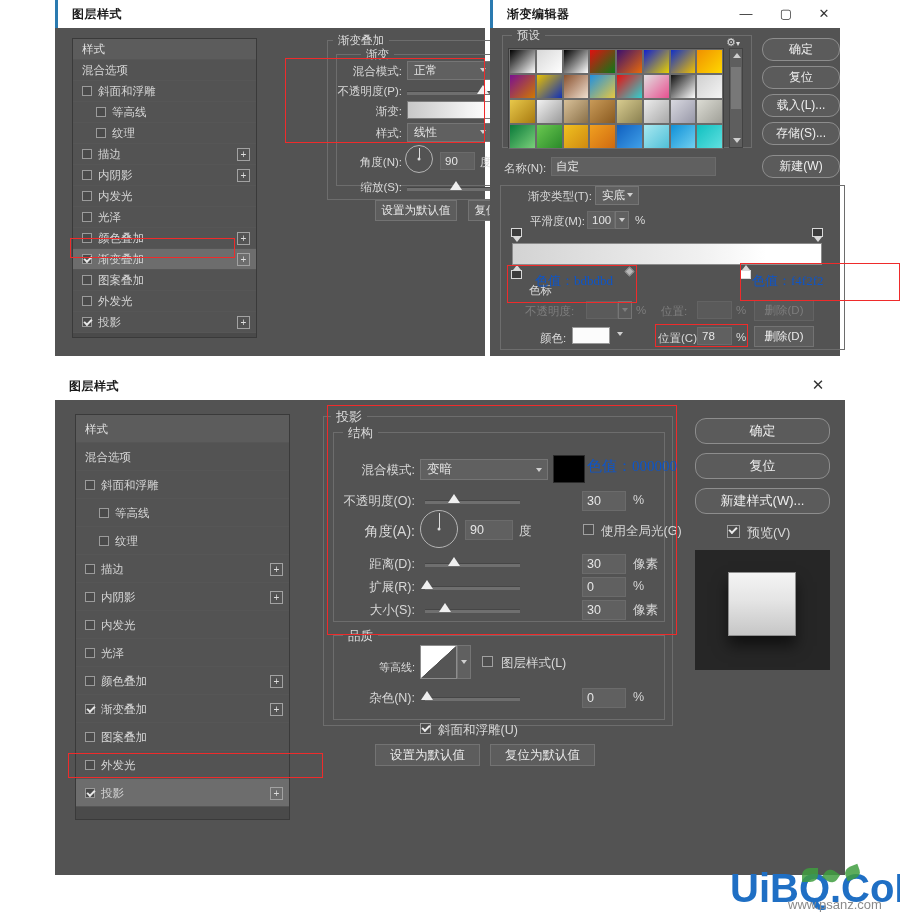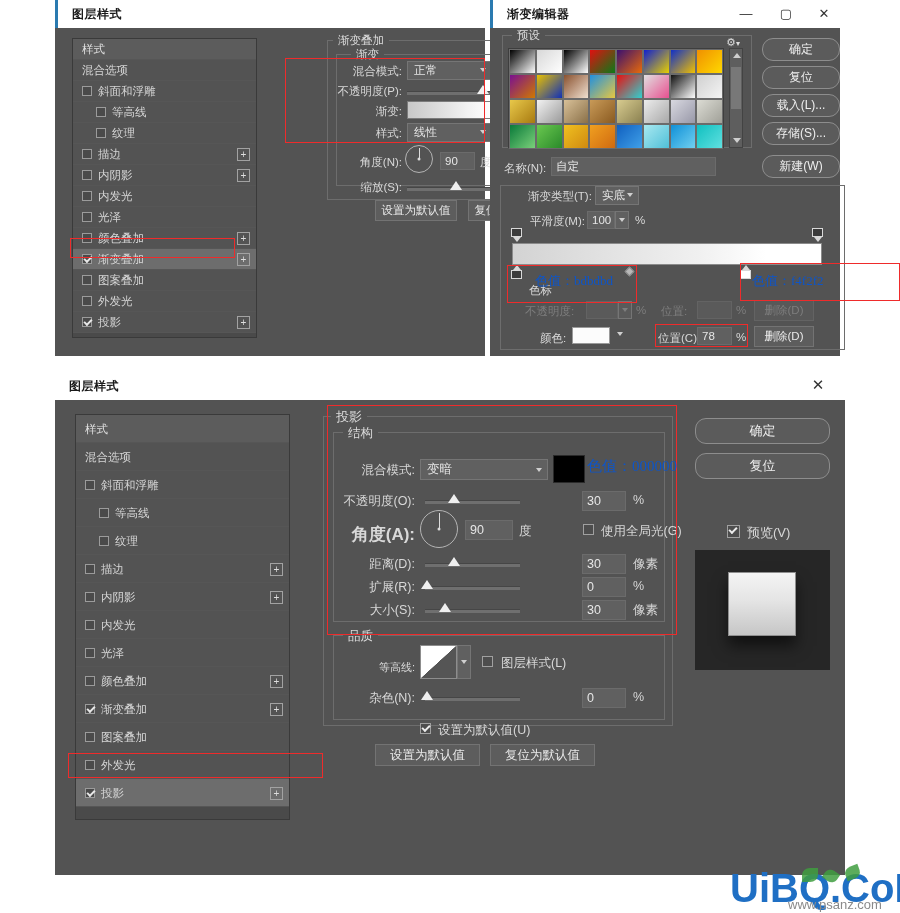--- a/index.html
+++ b/index.html
@@ -161,21 +161,21 @@
         <div class="sl-row sel" style="height: 21px; line-height: 21px;"><span class="cb on"></span><span>渐变叠加</span><span class="plus" style="top: 4px;">+</span></div>
         <div class="sl-row" style="height: 21px; line-height: 21px;"><span class="cb"></span><span>图案叠加</span></div>
         <div class="sl-row" style="height: 21px; line-height: 21px;"><span class="cb"></span><span>外发光</span></div>
         <div class="sl-row" style="height: 21px; line-height: 21px;"><span class="cb on"></span><span>投影</span><span class="plus" style="top: 4px;">+</span></div>
       </div>
   </div>
 
   <div class="grp" style="left:272px;top:40px;width:230px;height:160px;"></div>
   <div class="grp-lbl" style="left:278px;top:33px;">渐变叠加</div>
   <div class="grp" style="left:281px;top:54px;width:215px;height:132px;"></div>
-  <div class="grp-lbl" style="left:296px;top:47px;">渐变</div>
+  <div class="grp-lbl" style="left:306px;top:47px;">渐变</div>
 
   <div class="lblr" style="left:290px;top:64px;width:57px;">混合模式:</div>
   <div class="combo" style="left:352px;top:61px;width:85px;">
     <span>正常</span>
     <span class="arw"></span>
   </div>
   <div class="chk" style="left:452px;top:65px;"></div>
   <div class="lbl" style="left:468px;top:64px;">仿色</div>
 
   <div class="lblr" style="left:275px;top:84px;width:72px;">不透明度(P):</div>
@@ -385,21 +385,21 @@
     <span class="arw" style="top:8px;"></span>
   </div>
   <div class="blackchip" style="left:498px;top:85px;width:32px;height:28px;"></div>
 
   <div class="lblr" style="left:275px;top:123px;width:85px;font-size:12.5px;">不透明度(O):</div>
   <div class="sld" style="left:370px;top:130px;width:95px;"></div>
   <div class="knob" style="left:393px;top:124px;"></div>
   <div class="num" style="left:527px;top:121px;width:44px;height:20px;line-height:18px;font-size:12.5px;">30</div>
   <div class="lbl" style="left:578px;top:123px;font-size:12.5px;">%</div>
 
-  <div class="lblr" style="left:285px;top:153px;width:75px;font-size:17px;font-weight:bold;">角度(A):</div>
+  <div class="lblr" style="left:285px;top:153px;width:75px;font-size:14px;">角度(A):</div>
   <div class="dial" style="left:365px;top:140px;width:38px;height:38px;">
     <span class="hand" style="height:17px;"></span>
     <span class="ctr"></span>
   </div>
   <div class="num" style="left:410px;top:150px;width:48px;height:20px;line-height:18px;font-size:12.5px;">90</div>
   <div class="lbl" style="left:464px;top:153px;font-size:12.5px;">度</div>
   <div class="chk" style="left:528px;top:154px;"></div>
   <div class="lbl" style="left:546px;top:153px;font-size:12.5px;">使用全局光(G)</div>
 
   <div class="lblr" style="left:285px;top:186px;width:75px;font-size:12.5px;">距离(D):</div>
@@ -433,27 +433,28 @@
   <div class="chk" style="left:427px;top:286px;"></div>
   <div class="lbl" style="left:446px;top:285px;font-size:12.5px;">图层样式(L)</div>
 
   <div class="lblr" style="left:290px;top:320px;width:70px;font-size:12.5px;">杂色(N):</div>
   <div class="sld" style="left:370px;top:327px;width:95px;"></div>
   <div class="knob" style="left:366px;top:321px;"></div>
   <div class="num" style="left:527px;top:318px;width:44px;height:20px;line-height:18px;font-size:12.5px;">0</div>
   <div class="lbl" style="left:578px;top:320px;font-size:12.5px;">%</div>
 
   <div class="chk on" style="left:365px;top:353px;"></div>
-  <div class="lbl" style="left:383px;top:352px;font-size:12.5px;">设置为默认值(U)</div>
+  <div class="lbl" style="left:383px;top:352px;font-size:12.5px;">斜面和浮雕(U)</div>
 
   <div class="btn" style="left:320px;top:374px;width:105px;height:22px;line-height:20px;font-size:12.5px;">设置为默认值</div>
   <div class="btn" style="left:435px;top:374px;width:105px;height:22px;line-height:20px;font-size:12.5px;">复位为默认值</div>
 
   <div class="rbtn" style="left:640px;top:48px;width:135px;height:26px;line-height:24px;font-size:13px;">确定</div>
   <div class="rbtn" style="left:640px;top:83px;width:135px;height:26px;line-height:24px;font-size:13px;">复位</div>
+  <div class="rbtn" style="left:640px;top:118px;width:135px;height:26px;line-height:24px;font-size:13px;">新建样式(W)...</div>
   <div class="chk on" style="left:672px;top:155px;width:13px;height:13px;"></div>
   <div class="lbl" style="left:692px;top:154px;font-size:13px;">预览(V)</div>
 
   <div class="preview" style="left:640px;top:180px;width:135px;height:120px;">
     <span class="sq" style="left:33px;top:22px;width:68px;height:64px;"></span>
   </div>
 </div>
 
 <div class="redbox" style="left:327px;top:405px;width:350px;height:230px;"></div>
 <div class="redbox" style="left:68px;top:753px;width:255px;height:25px;"></div>

